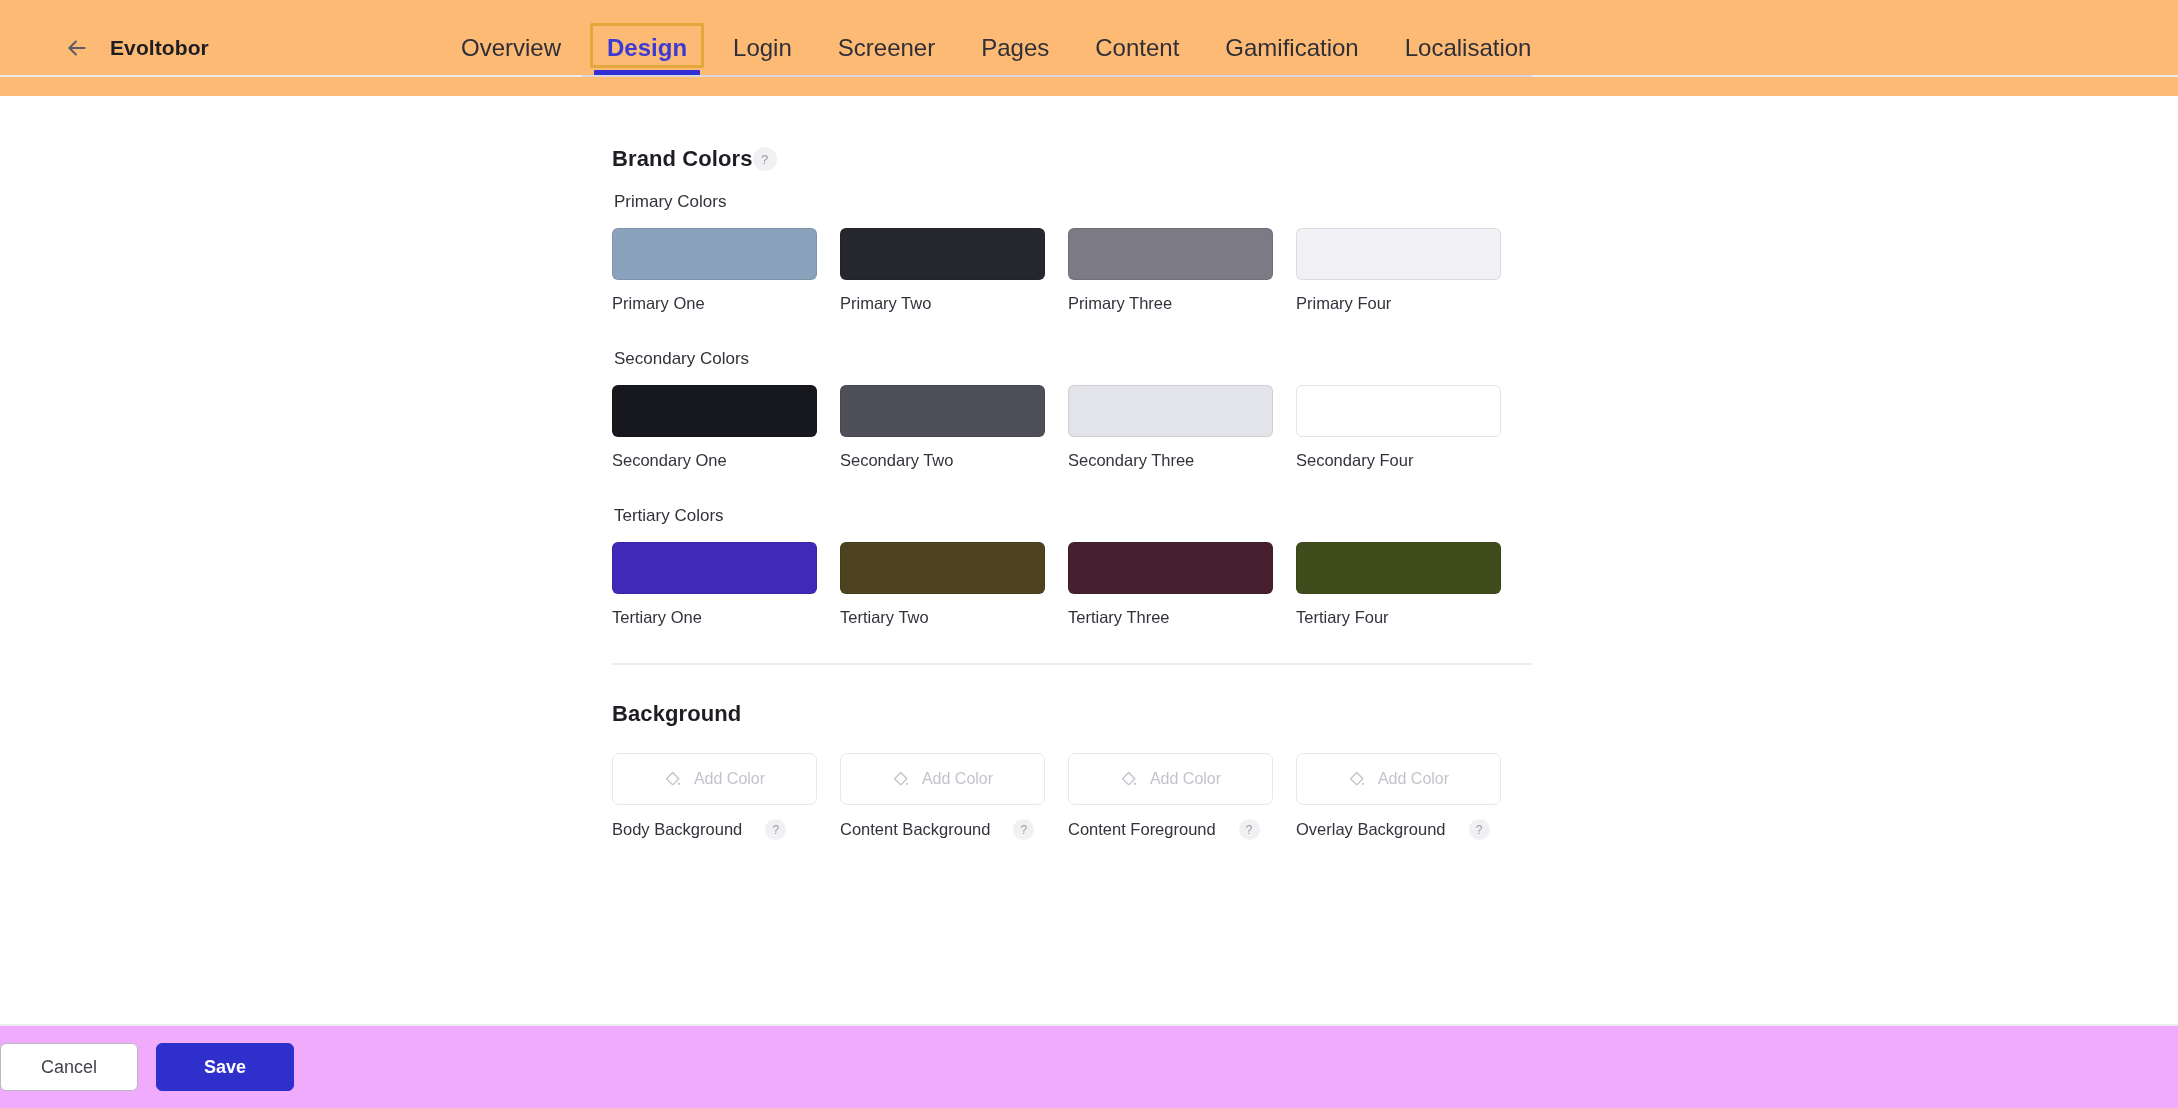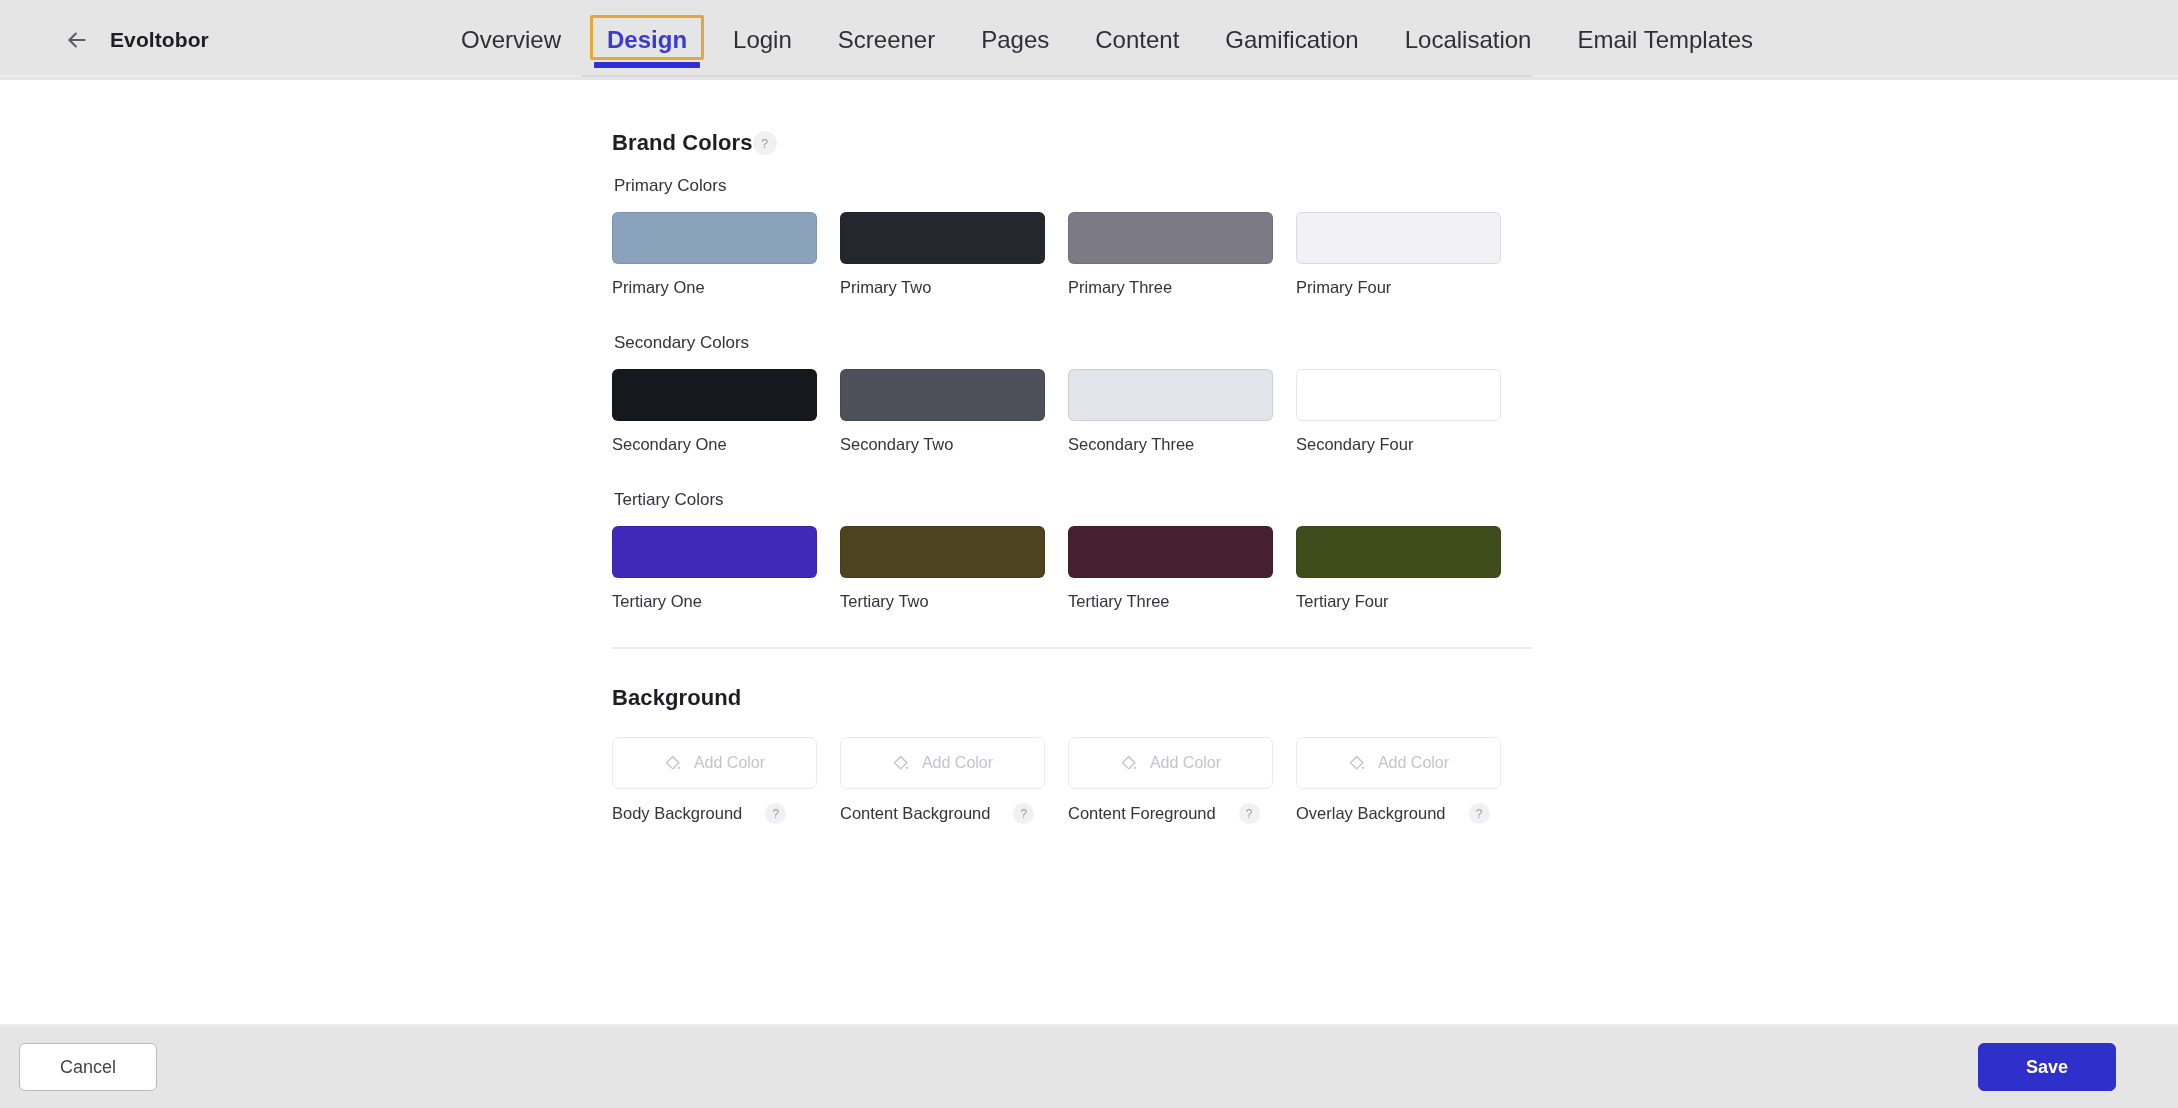--- a/index.html
+++ b/index.html
@@ -13,24 +13,24 @@
   .app {
     position: relative;
     width: 2178px; height: 1108px;
     background: #ffffff;
     overflow: hidden;
   }
 
   
   .header {
     position: relative;
-    height: 80px;
-    display: flex;
-    align-items: center;
-    background: #e5e5e5;
+    height: 96px;
+    display: flex;
+    align-items: center;
+    background: #fdba74;
   }
   .header-left {
     display: flex;
     align-items: center;
     gap: 18px;
     padding-left: 62px;
     min-width: 420px;
   }
   .back-icon {
     width: 30px; height: 30px;
@@ -214,28 +214,27 @@
     color: #33333c;
     white-space: nowrap;
   }
 
   
   .footer {
     position: absolute;
     left: 0; right: 0;
     bottom: 0;
     height: 84px;
-    background: #e5e5e5;
+    background: #f0abfc;
     border-top: 2px solid #ececee;
     display: flex;
     align-items: center;
-    justify-content: space-between;
+    justify-content: flex-start;
     padding-right: 62px;
     gap: 18px;
-    padding-left: 19px;
   }
   .btn {
     height: 48px;
     min-width: 138px;
     border-radius: 6px;
     font-size: 18px;
     font-family: "Liberation Sans", sans-serif;
     cursor: pointer;
     display: inline-flex;
     align-items: center;
@@ -288,23 +287,20 @@
         <span class="tab-label">Pages</span>
       </button>
       <button class="tab">
         <span class="tab-label">Content</span>
       </button>
       <button class="tab">
         <span class="tab-label">Gamification</span>
       </button>
       <button class="tab">
         <span class="tab-label">Localisation</span>
-      </button>
-      <button class="tab">
-        <span class="tab-label">Email Templates</span>
       </button>
     </div>
 
     <div class="header-rule"></div>
     <div class="header-rule-strong"></div>
   </div>
 
   <div class="content">
     <div class="col">
 

